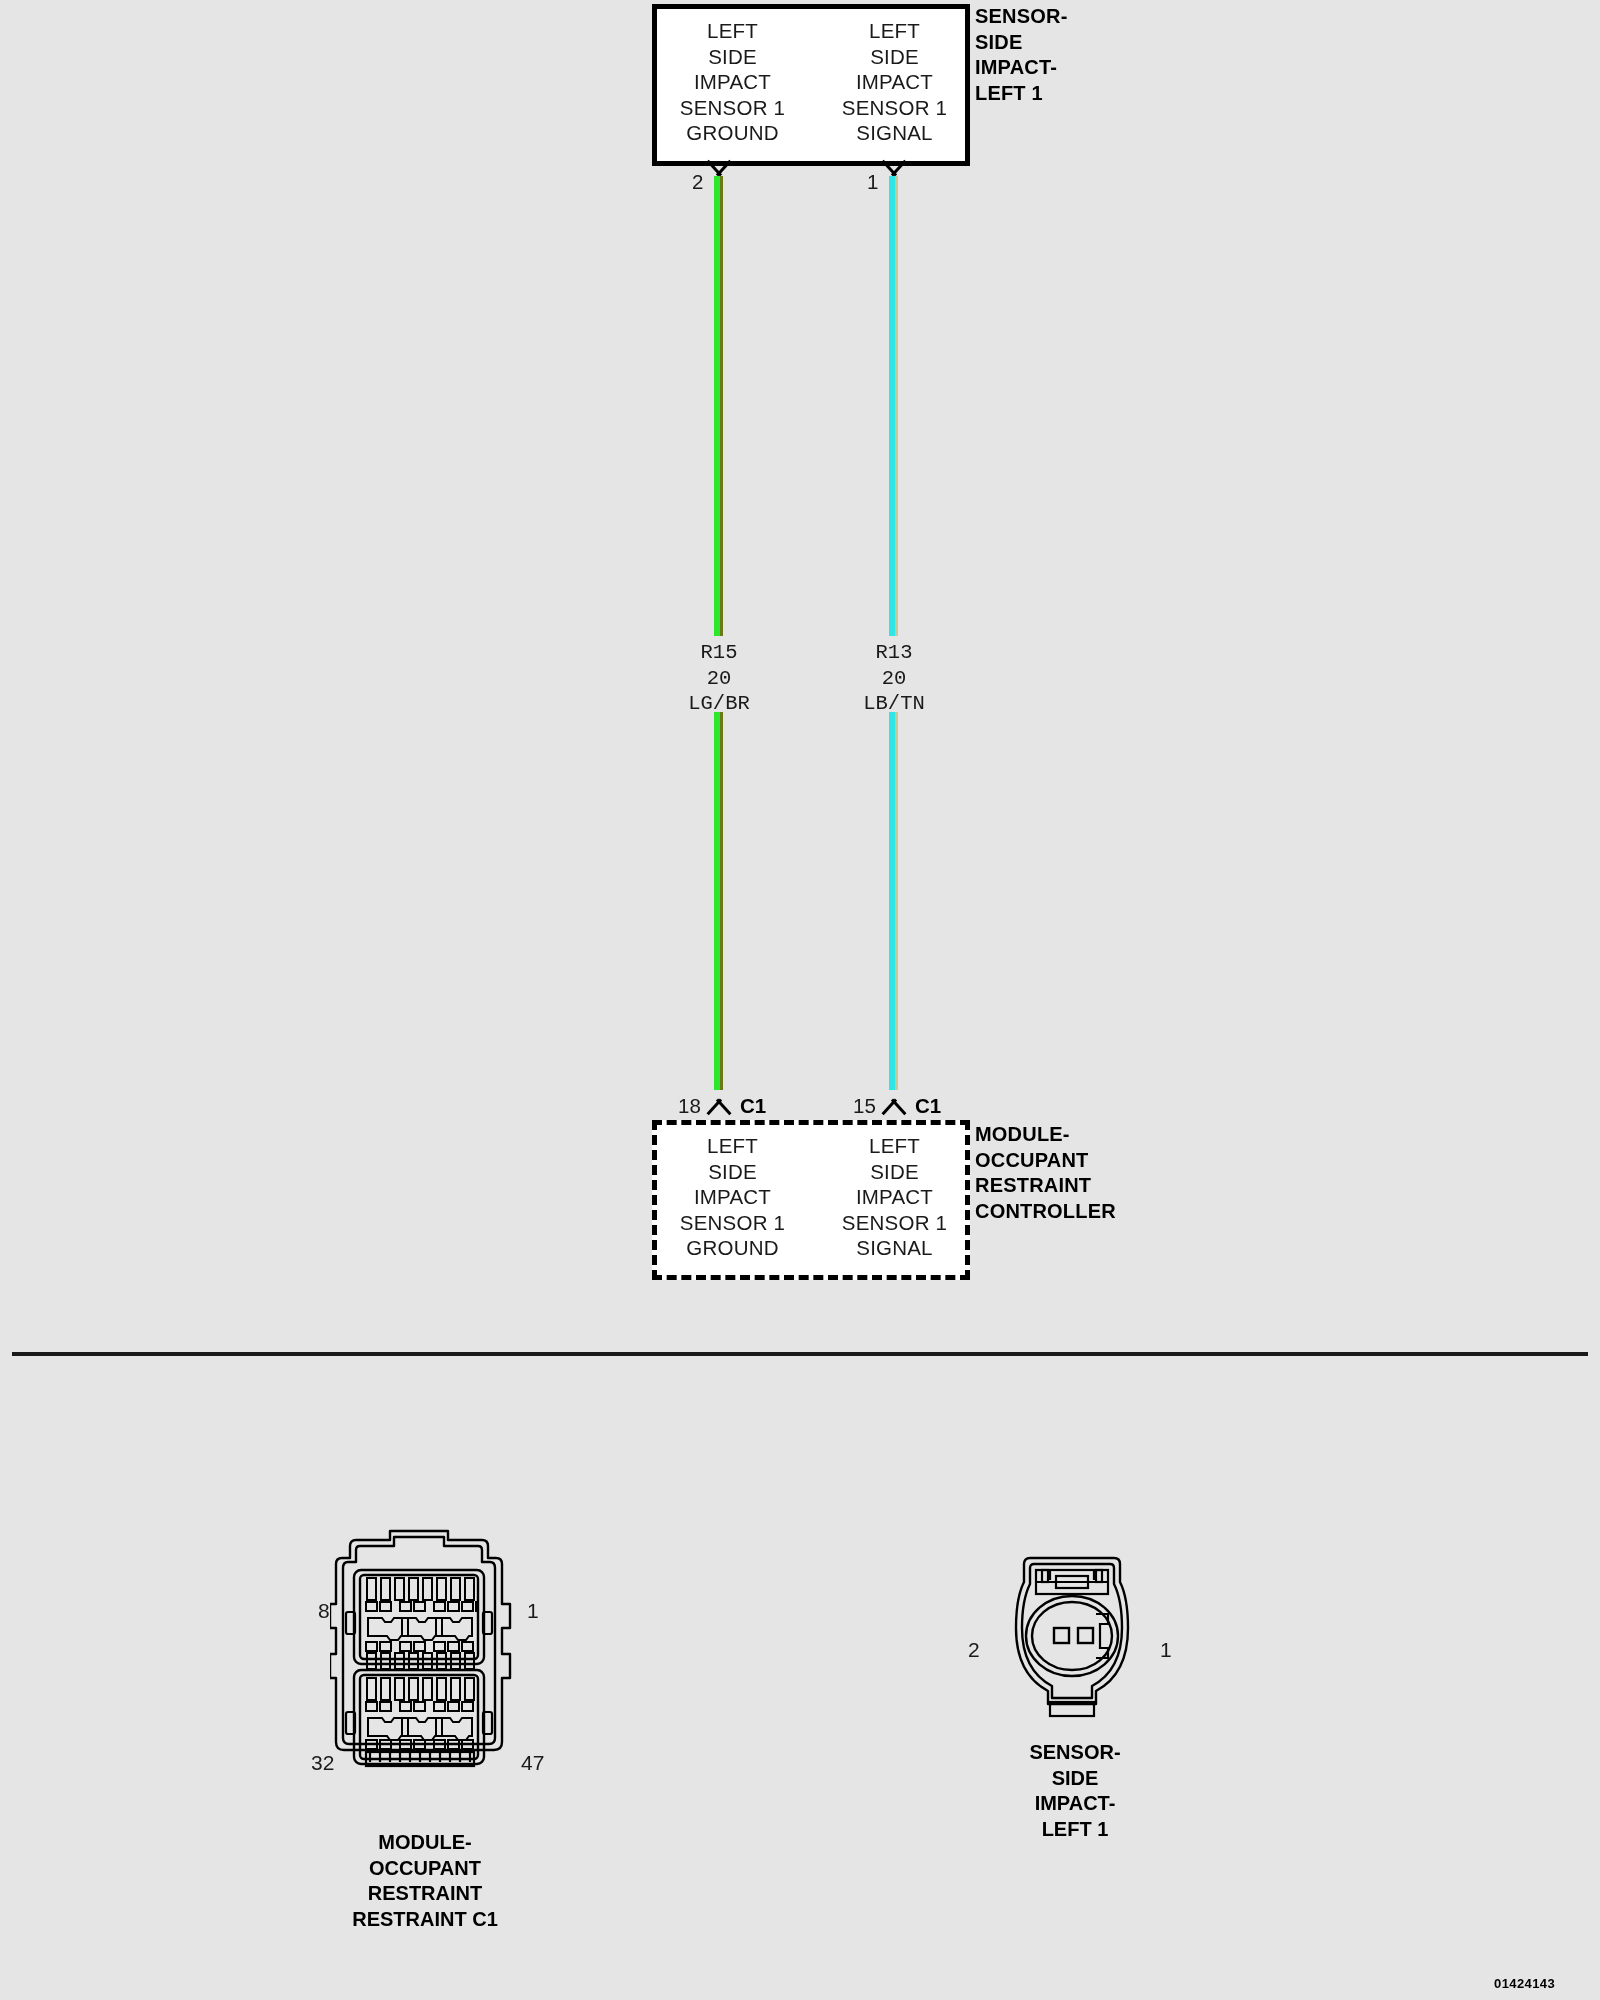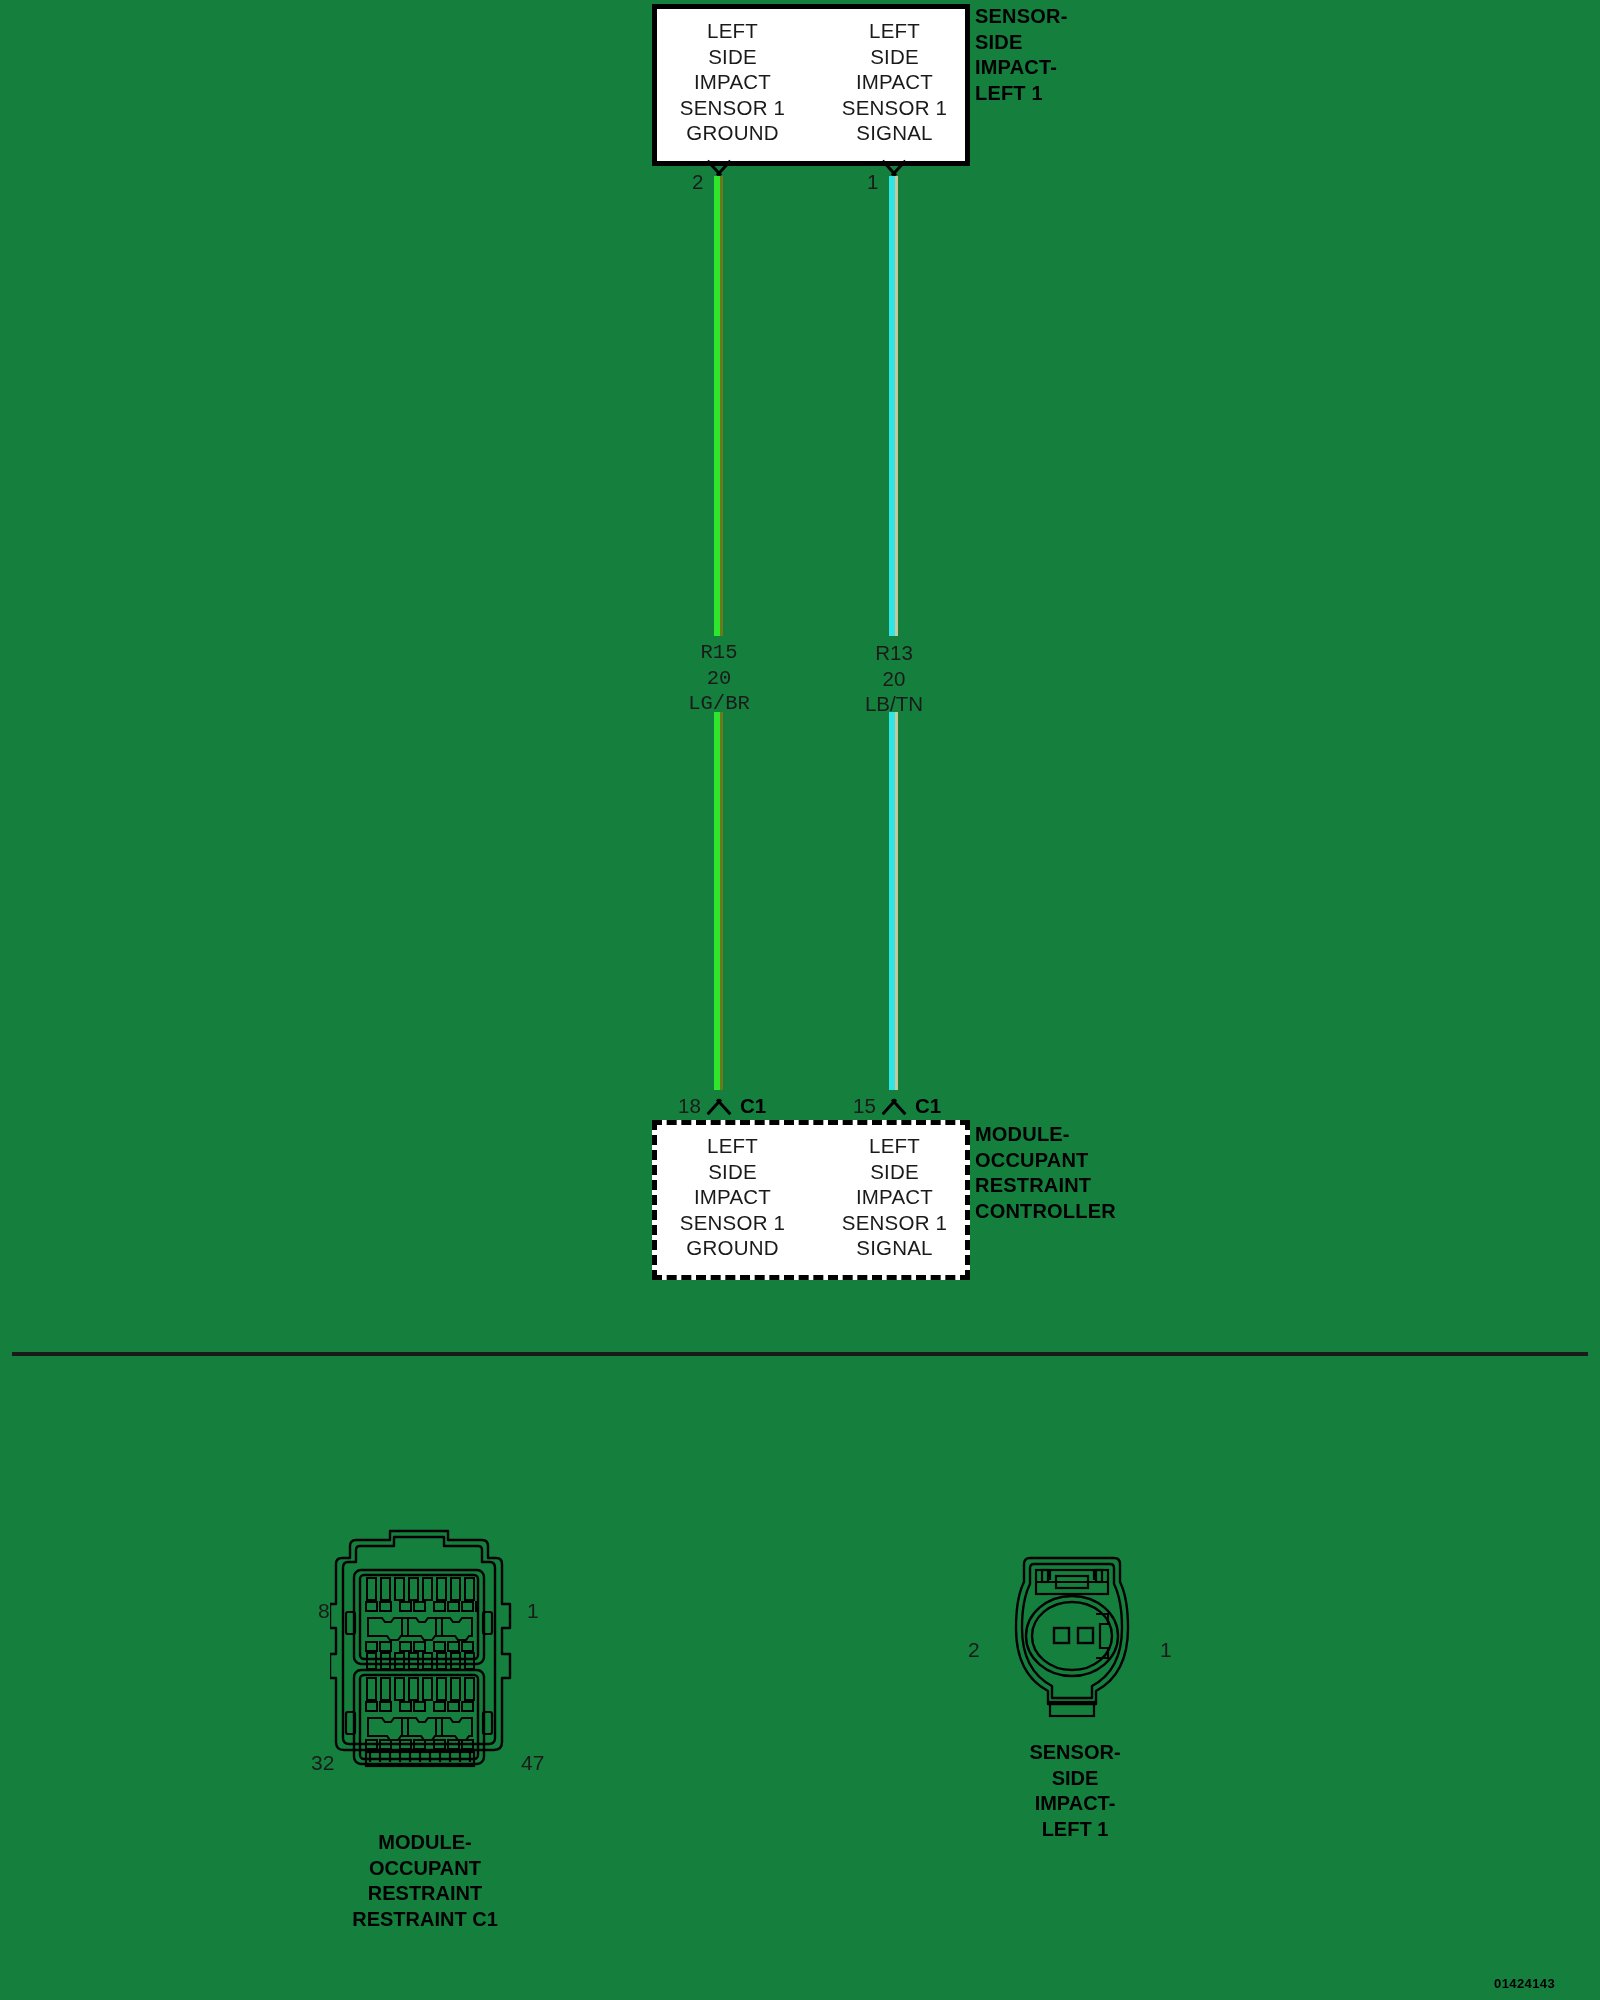--- a/index.html
+++ b/index.html
@@ -8,21 +8,21 @@
     background: #ffffff;
   }
   body {
     font-family: "Liberation Sans", sans-serif;
     color: #000000;
   }
   #page {
     position: relative;
     width: 1600px;
     height: 2000px;
-    background: #15803d;
+    background: #e5e5e5;
     overflow: hidden;
   }
 
   
   .abs { position: absolute; }
 
   
   .conn-box {
     position: absolute;
     box-sizing: border-box;
@@ -212,21 +212,21 @@
     <div class="core" style="background:#2ee6e6;"></div>
     <div class="tracer" style="background:#ccc79a;"></div>
   </div>
 
   <div class="wire-id" style="left:644px; top:640px; width:150px;font-family:Liberation Mono, monospace;">
     <div>R15</div>
     <div>20</div>
     <div>LG/BR</div>
   </div>
 
-  <div class="wire-id" style="left:819px; top:640px; width:150px;">
+  <div class="wire-id" style="left:819px; top:640px; width:150px;font-family:Liberation Mono, monospace;">
     <div>R13</div>
     <div>20</div>
     <div>LB/TN</div>
   </div>
 
   <div class="term up" style="left:702px; top:1090px;">
       <i class="l"></i>
       <i class="r"></i>
     </div>
   <div class="term up" style="left:877px; top:1090px;">

